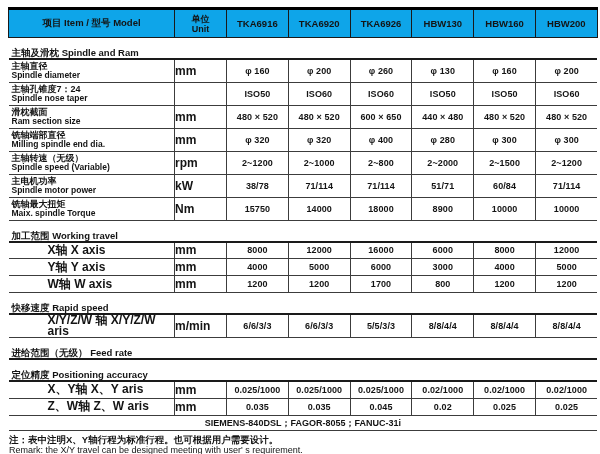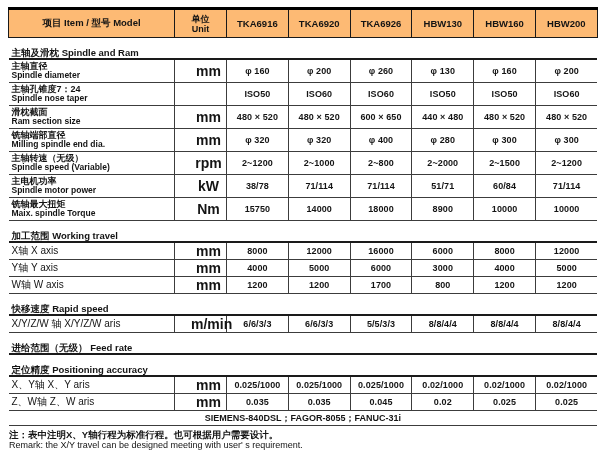--- a/index.html
+++ b/index.html
@@ -15,21 +15,21 @@
     border-collapse:collapse;
     table-layout:fixed;
     border-top:3px solid #000;
   }
   col.c-item  { width:166px; }
   col.c-unit  { width:52px; }
   col.c-model { width:61.8px; }
 
   
   thead th {
-    background:#fdba74;
+    background:#0ea5e9;
     border:1px solid #1a1a1a;
     height:29px;
     font-size:9.5px;
     font-weight:bold;
     text-align:center;
     vertical-align:middle;
     padding:0;
   }
   thead th .u2 { line-height:10px; font-size:9px; }
 
@@ -53,25 +53,25 @@
     vertical-align:middle;
     font-size:9.5px;
   }
   td.label {
     text-align:left;
     padding-left:3px;
     border-right:1px solid #3c3c3c;
   }
   td.label .cn { font-size:9px;  font-weight:bold; line-height:10px; }
   td.label .en { font-size:8.5px; font-weight:bold; line-height:9.5px; }
-  td.label .one { font-size:10px; font-weight:normal; line-height:11px; }
+  td.label .one { font-size:12px; font-weight:bold; line-height:11px;margin-left:36px; }
   td.unit {
-    text-align:center;
+    text-align:left;
     border-right:1px solid #3c3c3c;
-    font-size:14px; font-weight:bold;padding-left:16px;
+    font-size:12px; font-weight:bold;
   }
   td.val {
     text-align:center;
     border-right:1px solid #3c3c3c;
     font-size:9px; font-weight:bold;
     letter-spacing:0.1px;
   }
   td.val:last-child { border-right:none; }
 
   

